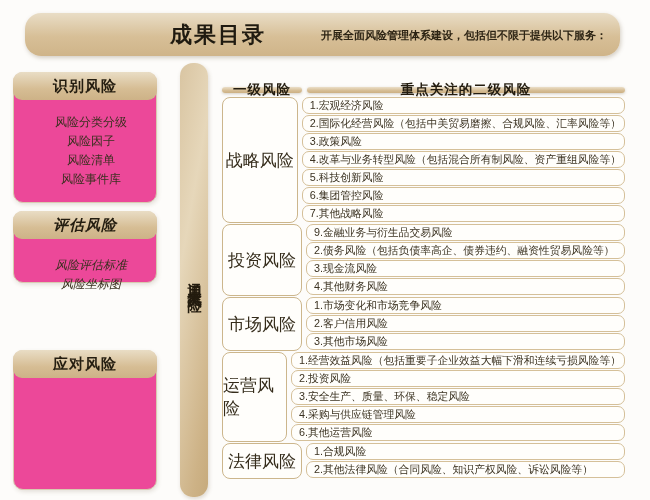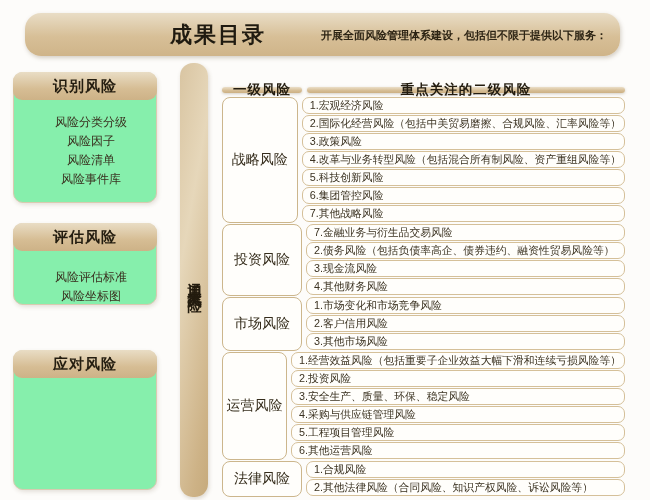--- a/index.html
+++ b/index.html
@@ -22,35 +22,35 @@
     font-size:22px; font-weight:bold; letter-spacing:2px; color:#1f1a10;
     white-space:nowrap;
   }
   .header-subtitle {
     position:absolute; right:13px; top:50%; transform:translateY(-50%);
     font-size:11px; font-weight:bold; color:#2d2414; white-space:nowrap;
   }
   
   .card {
     position:absolute; left:13px; width:144px;
-    background:#86efac; border:1px solid #d8cbb0; border-radius:10px;
+    background:#ec4899; border:1px solid #d8cbb0; border-radius:10px;
     box-shadow:1px 2px 4px rgba(90,70,40,.15);
   }
   .card-header {
     height:28px; margin:-1px -1px 0 -1px; border-radius:9px;
     display:flex; align-items:center; justify-content:center;
     font-size:15px; font-weight:bold; letter-spacing:1px; color:#241d10;
     background:linear-gradient(180deg,#e9ddc5 0%,#d6bd94 60%,#cdb287 100%);
   }
   .card-body {
     display:flex; flex-direction:column; align-items:center; justify-content:center;margin-left:12px;
   }
   #card-0 { top:72px;  height:131px; }
   #card-0 .card-body { height:101px; }
-  #card-1 { top:223px; height:82px; }
+  #card-1 { top:211px; height:72px;font-style:italic; }
   #card-1 .card-body { height:72px; }
   #card-2 { top:350px; height:140px; }
   #card-2 .card-body { height:110px; }
   .card-item { font-size:12px; line-height:19px; color:#39301f; white-space:nowrap; }
   
   .vbar {
     position:absolute; left:180px; top:63px; width:28px; height:434px;
     border-radius:13px;
     background:linear-gradient(100deg,#d9c5a2 0%,#e6d7ba 35%,#cdb286 85%,#c6aa7c 100%);
     box-shadow:1px 2px 4px rgba(90,70,40,.2);
@@ -69,21 +69,21 @@
     background:linear-gradient(180deg,#ebdfc8 0%,#d6bd94 60%,#ccb083 100%);
     box-shadow:0 1px 3px rgba(90,70,40,.25);
     margin-top:19px;
   }
   .th-cat { width:80px; }
   .th-items { flex:1; }
   .group { display:flex; gap:4px; margin-bottom:1px; }
   .cat-cell {
     width:80px; background:#fffefb; border:1px solid #ccb68c; border-radius:8px;
     display:flex; align-items:center; justify-content:center;
-    font-size:14px; color:#352c1b;
+    font-size:17px; color:#352c1b;
   }
   .items { flex:1; display:flex; flex-direction:column; }
   .item-cell {
     height:17px; margin-bottom:1px;
     background:#fffefb; border:1px solid #d5c099; border-radius:7px;
     display:flex; align-items:center;
     padding:0 3px 0 7px;
     font-size:10.8px; color:#3b3221; white-space:nowrap; overflow:hidden;
   }
 </style>
@@ -135,42 +135,41 @@
           <div class="item-cell">3.政策风险</div>
           <div class="item-cell">4.改革与业务转型风险（包括混合所有制风险、资产重组风险等）</div>
           <div class="item-cell">5.科技创新风险</div>
           <div class="item-cell">6.集团管控风险</div>
           <div class="item-cell">7.其他战略风险</div>
         </div>
       </div>
       <div class="group">
         <div class="cat-cell">投资风险</div>
         <div class="items">
-          <div class="item-cell">7.金融业务与衍生品交易风险</div>
+          <div class="item-cell">9.金融业务与衍生品交易风险</div>
           <div class="item-cell">2.债务风险（包括负债率高企、债券违约、融资性贸易风险等）</div>
           <div class="item-cell">3.现金流风险</div>
           <div class="item-cell">4.其他财务风险</div>
         </div>
       </div>
       <div class="group">
         <div class="cat-cell">市场风险</div>
         <div class="items">
           <div class="item-cell">1.市场变化和市场竞争风险</div>
           <div class="item-cell">2.客户信用风险</div>
           <div class="item-cell">3.其他市场风险</div>
         </div>
       </div>
       <div class="group">
         <div class="cat-cell">运营风险</div>
         <div class="items">
           <div class="item-cell">1.经营效益风险（包括重要子企业效益大幅下滑和连续亏损风险等）</div>
           <div class="item-cell">2.投资风险</div>
           <div class="item-cell">3.安全生产、质量、环保、稳定风险</div>
           <div class="item-cell">4.采购与供应链管理风险</div>
-          <div class="item-cell">5.工程项目管理风险</div>
           <div class="item-cell">6.其他运营风险</div>
         </div>
       </div>
       <div class="group">
         <div class="cat-cell">法律风险</div>
         <div class="items">
           <div class="item-cell">1.合规风险</div>
           <div class="item-cell">2.其他法律风险（合同风险、知识产权风险、诉讼风险等）</div>
         </div>
       </div>

